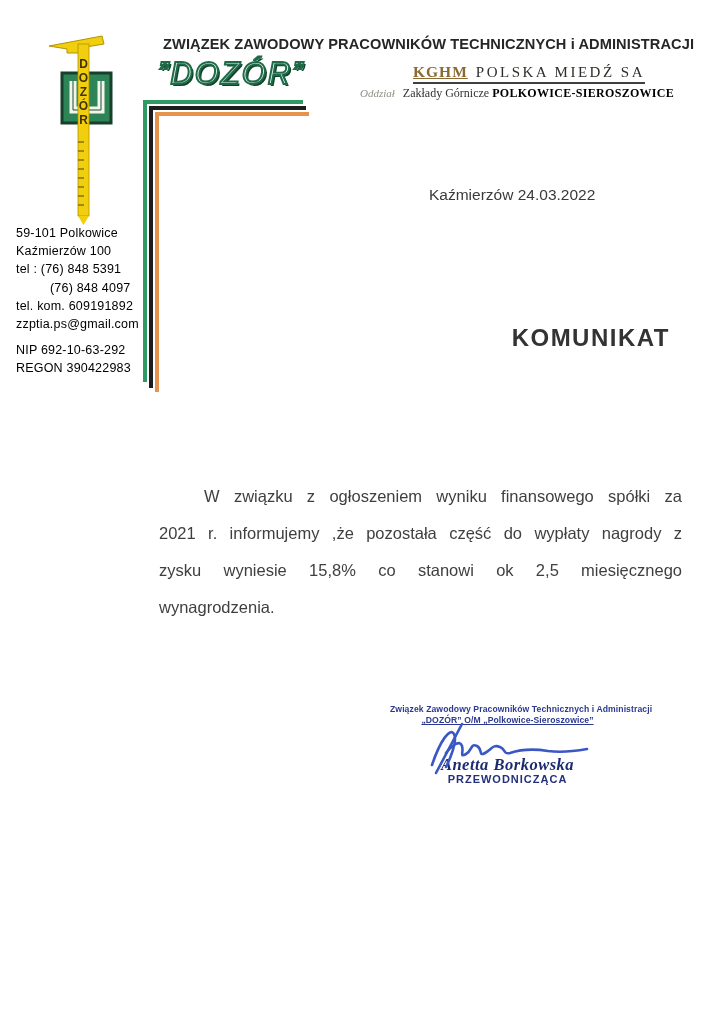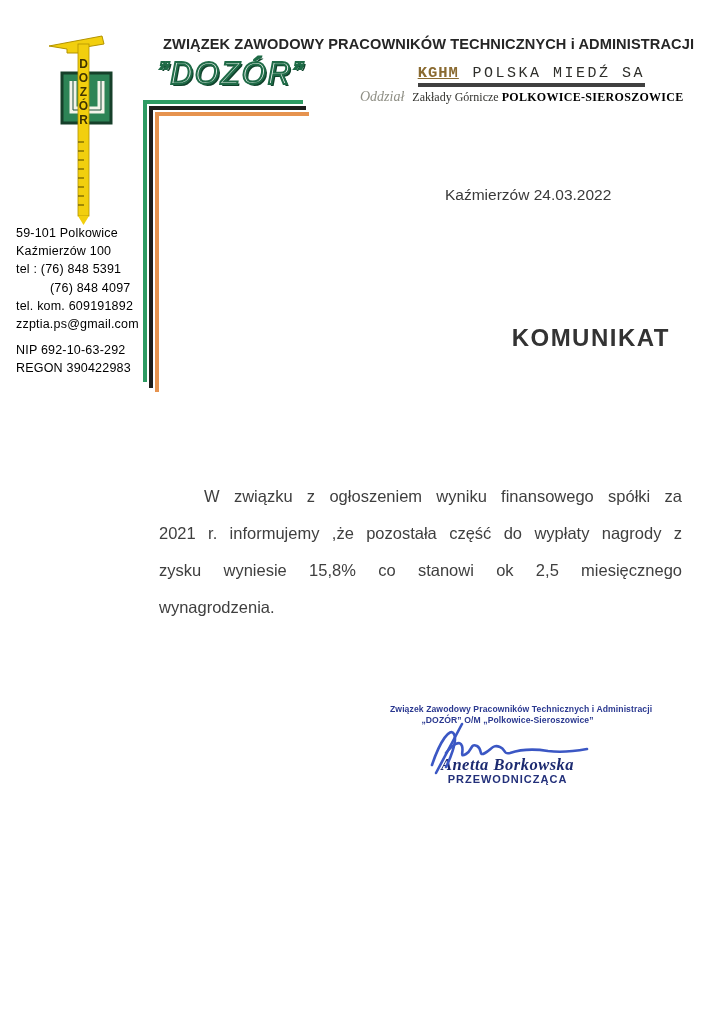--- a/index.html
+++ b/index.html
@@ -20,36 +20,36 @@
     font-size:31px; font-weight:400; font-style:italic;
     letter-spacing:2px; color:#f2f7f3;
     -webkit-text-stroke:2px #1f6b47;
     text-shadow:2px 2px 0 #10432c;
     white-space:nowrap;
   }
   .kghm-block {
     position:absolute; left:360px; top:63px; width:285px; text-align:right;
   }
   .kghm-line {
-    display:inline-block; border-bottom:4px solid #404040;
+    display:inline-block; border-bottom:2px solid #404040;
     padding-bottom:1px; white-space:nowrap;
-    font-family:Liberation Mono, monospace;
+    font-family:Liberation Serif, serif;
   }
   .kghm-brand {
     font-weight:700; font-size:15.5px; color:#8a6a30;
     text-decoration:underline; letter-spacing:1px;
   }
   .kghm-name {
     font-size:15px; color:#2e2e2a; letter-spacing:2.5px; margin-left:4px;
   }
   .branch-line {
     margin-top:2px; white-space:nowrap;
     font-family:"Liberation Serif", serif; font-size:12px; color:#33332f;
   }
-  .branch-label { font-style:italic; font-size:14px; color:#8f8f85; margin-right:5px;margin-top:23px; }
+  .branch-label { font-style:italic; font-size:11px; color:#8f8f85; margin-right:5px;margin-top:23px; }
   .branch-bold { font-weight:700; color:#000000; letter-spacing:0.3px; }
 
   
   .stripe { position:absolute; }
   .st-green { background:#2e9b63; }
   .st-black { background:#1d1d1b; }
   .st-orange{ background:#e6934f; }
 
   
   .caliper { position:absolute; left:45px; top:20px; }
@@ -58,21 +58,21 @@
   .contact {
     position:absolute; left:16px; top:224px; width:135px;
     font-size:12.5px; color:#000000; line-height:18.2px; letter-spacing:0.2px;
   }
   .contact-line { white-space:nowrap; }
   .contact-line.indent { padding-left:34px; }
   .contact .gap { height:8px; }
 
   
   .date-line {
-    position:absolute; left:445px; top:186px;
+    position:absolute; left:429px; top:186px;
     font-size:15.5px; color:#3a3a3a; white-space:nowrap;
   }
   .doc-title {
     position:absolute; left:150px; top:324px; width:520px; text-align:right;
     font-size:24px; font-weight:700; color:#333; letter-spacing:1.5px;
   }
 
   
   .body-text {
     position:absolute; left:159px; top:478px; width:523px;
@@ -83,21 +83,21 @@
   .body-text p.indent { text-indent:45px; }
 
   
   .sig-block {
     position:absolute; left:390px; top:704px; width:235px; height:95px;
     text-align:center; color:#2b3990;
   }
   .stamp-l1, .stamp-l2 {
     font-size:8.6px; font-weight:700; white-space:nowrap; letter-spacing:0.1px;
   }
-  .stamp-l2 { margin-top:1px; }
+  .stamp-l2 { margin-top:1px;text-decoration:underline; }
   .sig-svg { position:absolute; left:26px; top:17px; z-index:2; }
   .sig-name {
     position:absolute; left:0; top:51px; width:100%; z-index:1;
     font-family:"Liberation Serif", serif; font-style:italic; font-weight:700;
     font-size:16.5px; color:#1c2a70; letter-spacing:0.5px;
   }
   .sig-role {
     position:absolute; left:0; top:69px; width:100%;
     font-size:11px; font-weight:700; letter-spacing:1px; color:#23307a;
   }

